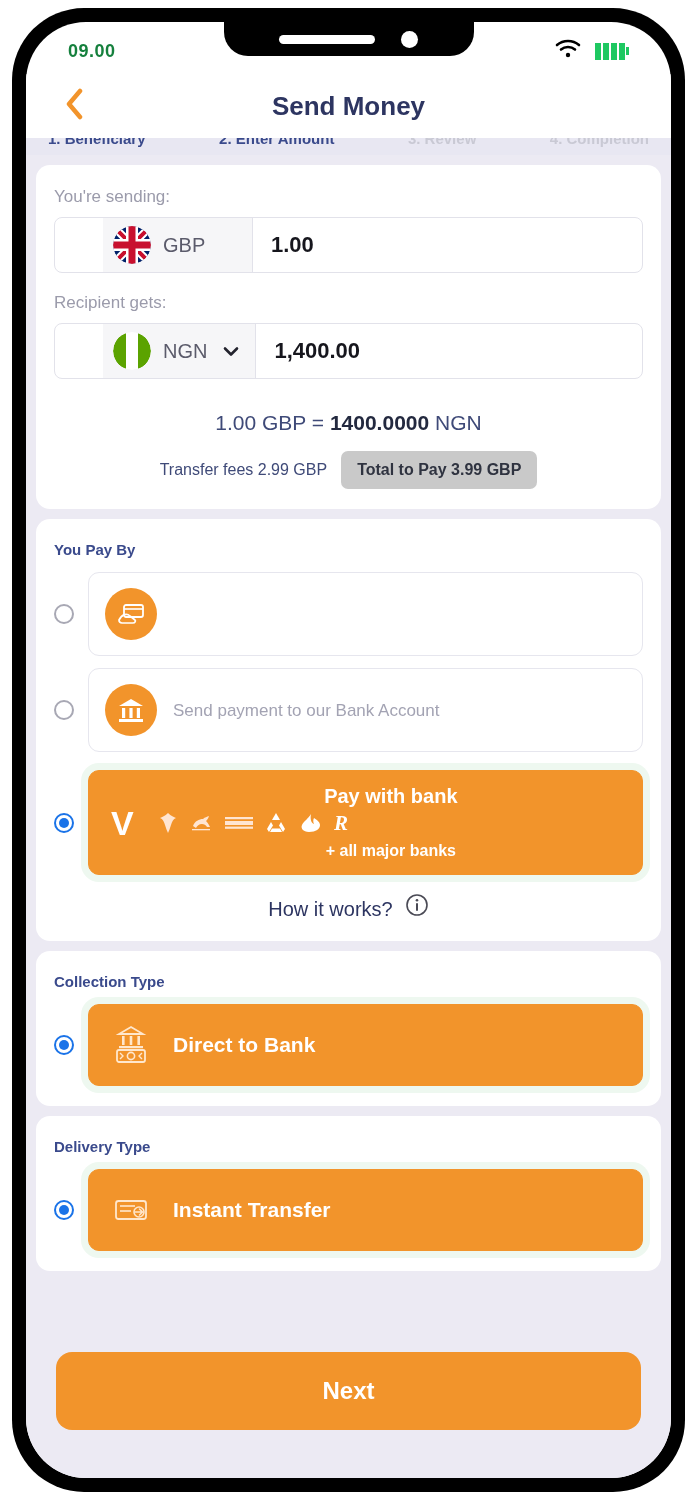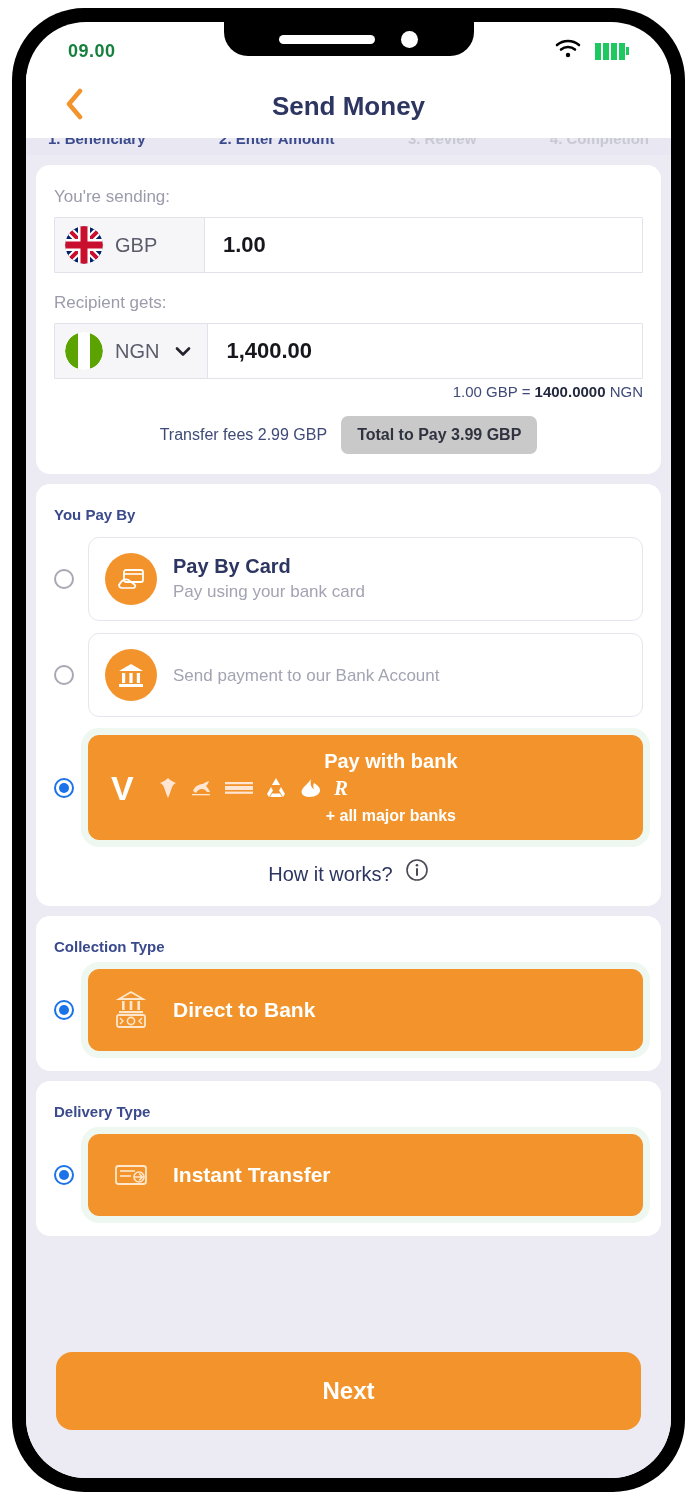--- a/index.html
+++ b/index.html
@@ -164,24 +164,25 @@
     font-size: 17px;
     color: #9b9bab;
     margin-bottom: 10px;
   }
 
   
   .amount-row {
     display: flex;
     align-items: stretch;
     border: 1px solid #e2e2ea;
-    border-radius: 1px;
+    border-radius: 8px;
     overflow: hidden;
     height: 56px;
     background: #ffffff;
+    padding-left: 48px;
   }
   .cur-chip {
     display: flex;
     align-items: center;
     gap: 12px;
     background: #f6f6f8;
     padding: 0 16px 0 10px;
     border-right: 1px solid #e2e2ea;
     min-width: 150px;
   }
@@ -206,24 +207,24 @@
   
   .flag {
     width: 38px; height: 38px;
     border-radius: 50%;
     overflow: hidden;
     flex: 0 0 auto;
     display: block;
   }
 
   .rate-line {
-    text-align: right;
-    font-size: 15px;
+    text-align: center;
+    font-size: 21px;
     color: #3f4a78;
-    margin-top: 4px;
+    margin-top: 32px;
   }
   .rate-line b { font-weight: bold; color: #23293f; }
 
   .fees-row {
     display: flex;
     align-items: center;
     justify-content: center;
     gap: 14px;
     margin-top: 16px;
   }
@@ -517,24 +518,20 @@
         <div class="opt-row">
           <span class="radio"></span>
           <div class="opt-card">
             <span class="opt-icon">
               <svg width="30" height="26" viewBox="0 0 30 26">
                 <rect x="8" y="4" width="19" height="12" rx="2" stroke="#fff" stroke-width="1.8" fill="none"></rect>
                 <path d="M8 8 H27" stroke="#fff" stroke-width="1.6"></path>
                 <path d="M3 19 C6 13 11 12 14 15 L19 19 C20 20 19 22 17 22 H6 C4 22 3 21 3 19 Z" stroke="#fff" stroke-width="1.7" fill="none" stroke-linejoin="round"></path>
               </svg>
             </span>
-            <div class="opt-text">
-              <div class="opt-title">Pay By Card</div>
-              <div class="opt-sub">Pay using your bank card</div>
-            </div>
           </div>
         </div>
 
         <div class="opt-row">
           <span class="radio"></span>
           <div class="opt-card">
             <span class="opt-icon">
               <svg width="30" height="28" viewBox="0 0 30 28">
                 <path d="M15 3 L27 10 H3 Z" fill="#fff"></path>
                 <rect x="6" y="12" width="3.2" height="10" fill="#fff"></rect>

